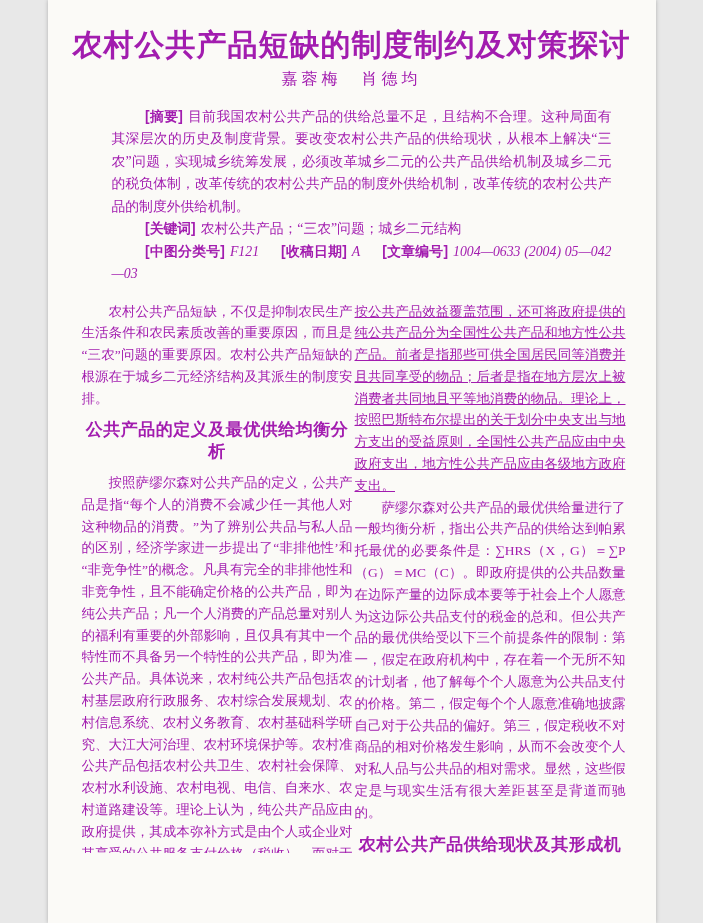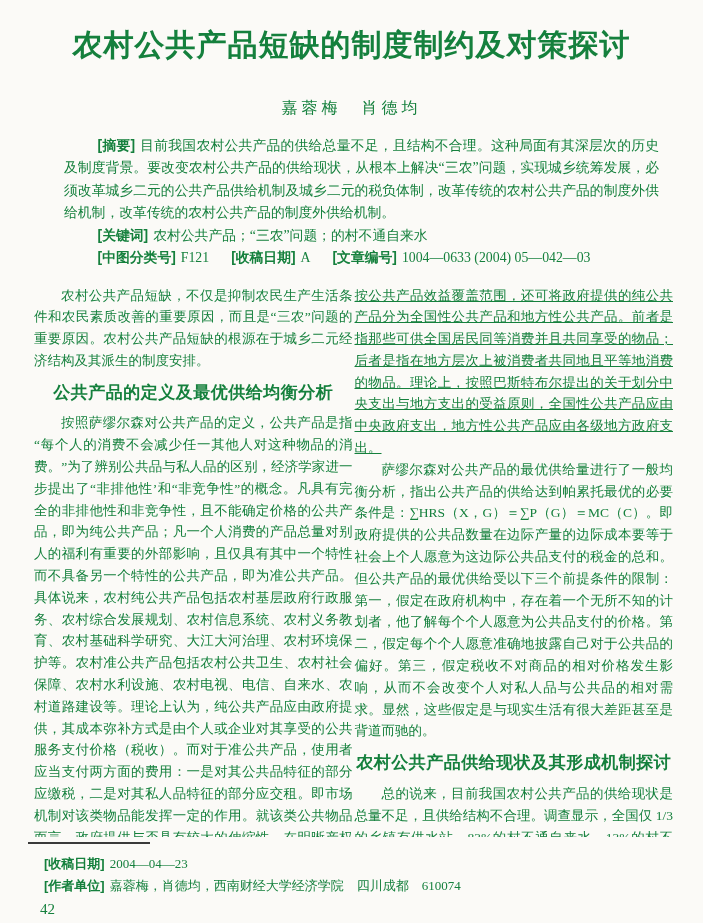--- a/index.html
+++ b/index.html
@@ -1,56 +1,56 @@
 <!DOCTYPE html>
 <html lang="zh"><head>
 <meta charset="utf-8">
 <style>
   html,body { margin:0; padding:0; }
   body { background:#e8e8e8; font-family:"Liberation Serif", serif; }
   .page {
     position:relative;
-    width:703px; height:923px;
+    width:608px; height:923px;
     margin:0 auto;
     background:#fbfaf7;
-    color:#15803d;
+    color:#a21caf;
     overflow:hidden;
     box-shadow:0 0 4px rgba(0,0,0,.25);
   }
   
   .title {
     margin:26px 18px 0;
     text-align:center;
     font-size:30px;
     font-weight:700;
     letter-spacing:1px;
     line-height:1.25;
     font-family:"Liberation Serif", serif;
   }
   .authors {
-    margin-top:34px;
+    margin-top:5px;
     text-align:center;
     font-size:16px;
     letter-spacing:4px;
   }
   
   .front {
     margin:16px 44px 0 64px;
     font-size:13.8px;
     line-height:22.5px;
     text-align:justify;
   }
   .front p { margin:0; text-indent:2em; }
   .lbl {
     font-weight:700;
     font-family:"Liberation Sans", sans-serif;
     margin-right:5px;
     padding-left:6px;
   }
-  .meta .val { margin-right:16px; }
+  .meta .val { margin-right:16px;font-style:italic; }
   
   .columns {
     display:flex;
     gap:2px;
     margin:15px 30px 0 34px;
     height:552px;
     overflow:hidden;
   }
   .col {
     flex:1;
@@ -86,38 +86,32 @@
 <body>
 
 <div class="page">
 
   <h1 class="title">农村公共产品短缺的制度制约及对策探讨</h1>
 
   <div class="authors">嘉蓉梅　肖德均</div>
 
   <div class="front">
     <p><span class="lbl">[摘要]</span><span>目前我国农村公共产品的供给总量不足，且结构不合理。这种局面有其深层次的历史及制度背景。要改变农村公共产品的供给现状，从根本上解决“三农”问题，实现城乡统筹发展，必须改革城乡二元的公共产品供给机制及城乡二元的税负体制，改革传统的农村公共产品的制度外供给机制，改革传统的农村公共产品的制度外供给机制。</span></p>
-    <p><span class="lbl">[关键词]</span><span>农村公共产品；“三农”问题；的村不通自来水</span></p>
+    <p><span class="lbl">[关键词]</span><span>农村公共产品；“三农”问题；城乡二元结构</span></p>
     <p class="meta"><span class="lbl">[中图分类号]</span><span class="val">F121</span><span class="lbl">[收稿日期]</span><span class="val">A</span><span class="lbl">[文章编号]</span><span class="val">1004—0633 (2004) 05—042—03</span></p>
   </div>
 
   <div class="columns">
     <div class="col">
       <p>农村公共产品短缺，不仅是抑制农民生产生活条件和农民素质改善的重要原因，而且是“三农”问题的重要原因。农村公共产品短缺的根源在于城乡二元经济结构及其派生的制度安排。</p>
       <h2 class="col-heading">公共产品的定义及最优供给均衡分析</h2>
       <p>按照萨缪尔森对公共产品的定义，公共产品是指“每个人的消费不会减少任一其他人对这种物品的消费。”为了辨别公共品与私人品的区别，经济学家进一步提出了“非排他性’和“非竞争性”的概念。凡具有完全的非排他性和非竞争性，且不能确定价格的公共产品，即为纯公共产品；凡一个人消费的产品总量对别人的福利有重要的外部影响，且仅具有其中一个特性而不具备另一个特性的公共产品，即为准公共产品。具体说来，农村纯公共产品包括农村基层政府行政服务、农村综合发展规划、农村信息系统、农村义务教育、农村基础科学研究、大江大河治理、农村环境保护等。农村准公共产品包括农村公共卫生、农村社会保障、农村水利设施、农村电视、电信、自来水、农村道路建设等。理论上认为，纯公共产品应由政府提供，其成本弥补方式是由个人或企业对其享受的公共服务支付价格（税收）。而对于准公共产品，使用者应当支付两方面的费用：一是对其公共品特征的部分应缴税，二是对其私人品特征的部分应交租。即市场机制对该类物品能发挥一定的作用。就该类公共物品而言，政府提供与否具有较大的伸缩性。在明晰产权的前提下，既可以由政府提供，也可以由私人厂商提供，还可以由政府和私人共同提供。进一步，</p>
     </div>
     <div class="col">
       <p class="cont">按公共产品效益覆盖范围，还可将政府提供的纯公共产品分为全国性公共产品和地方性公共产品。前者是指那些可供全国居民同等消费并且共同享受的物品；后者是指在地方层次上被消费者共同地且平等地消费的物品。理论上，按照巴斯特布尔提出的关于划分中央支出与地方支出的受益原则，全国性公共产品应由中央政府支出，地方性公共产品应由各级地方政府支出。</p>
       <p>萨缪尔森对公共产品的最优供给量进行了一般均衡分析，指出公共产品的供给达到帕累托最优的必要条件是：∑HRS（X，G）＝∑P（G）＝MC（C）。即政府提供的公共品数量在边际产量的边际成本要等于社会上个人愿意为这边际公共品支付的税金的总和。但公共产品的最优供给受以下三个前提条件的限制：第一，假定在政府机构中，存在着一个无所不知的计划者，他了解每个个人愿意为公共品支付的价格。第二，假定每个个人愿意准确地披露自己对于公共品的偏好。第三，假定税收不对商品的相对价格发生影响，从而不会改变个人对私人品与公共品的相对需求。显然，这些假定是与现实生活有很大差距甚至是背道而驰的。</p>
       <h2 class="col-heading">农村公共产品供给现状及其形成机制探讨</h2>
       <p>总的说来，目前我国农村公共产品的供给现状是总量不足，且供给结构不合理。调查显示，全国仅 1/3 的乡镇有供水站，83%的村不通自来水，13%的村不通公路，53%的村不通电话，95%的村虽通电，但电价普遍是城镇的 2 倍以上，93%的村接收的电视信号相当微弱，全国尚有 207 个县无公共图书馆，67.9%的乡镇没有文</p>
     </div>
   </div>
 
-  <div class="footer">
-    <div class="fn-rule"></div>
-    <div class="fn-line"><span class="lbl">[收稿日期]</span><span>2004—04—23</span></div>
-    <div class="fn-line"><span class="lbl">[作者单位]</span><span>嘉蓉梅，肖德均，西南财经大学经济学院　四川成都　610074</span></div>
-    <div class="pagenum">42</div>
-  </div>
 
 </div>
 
 </body></html>

